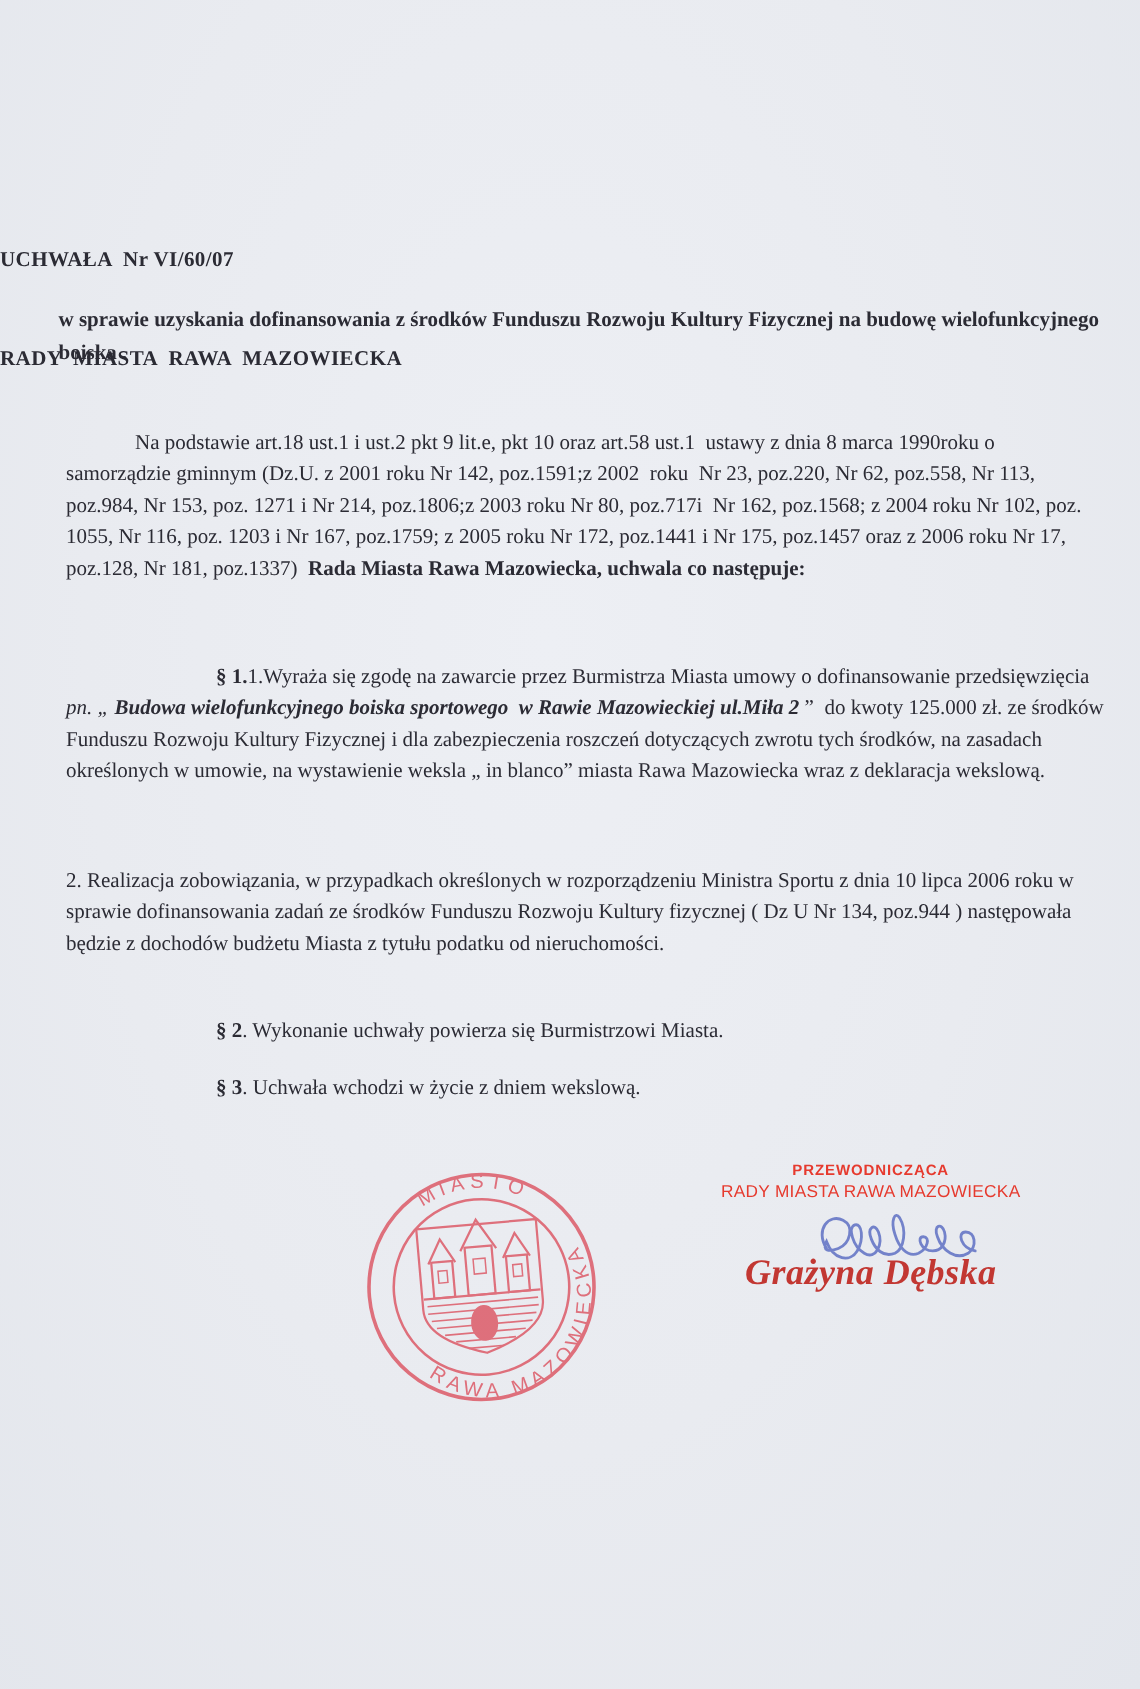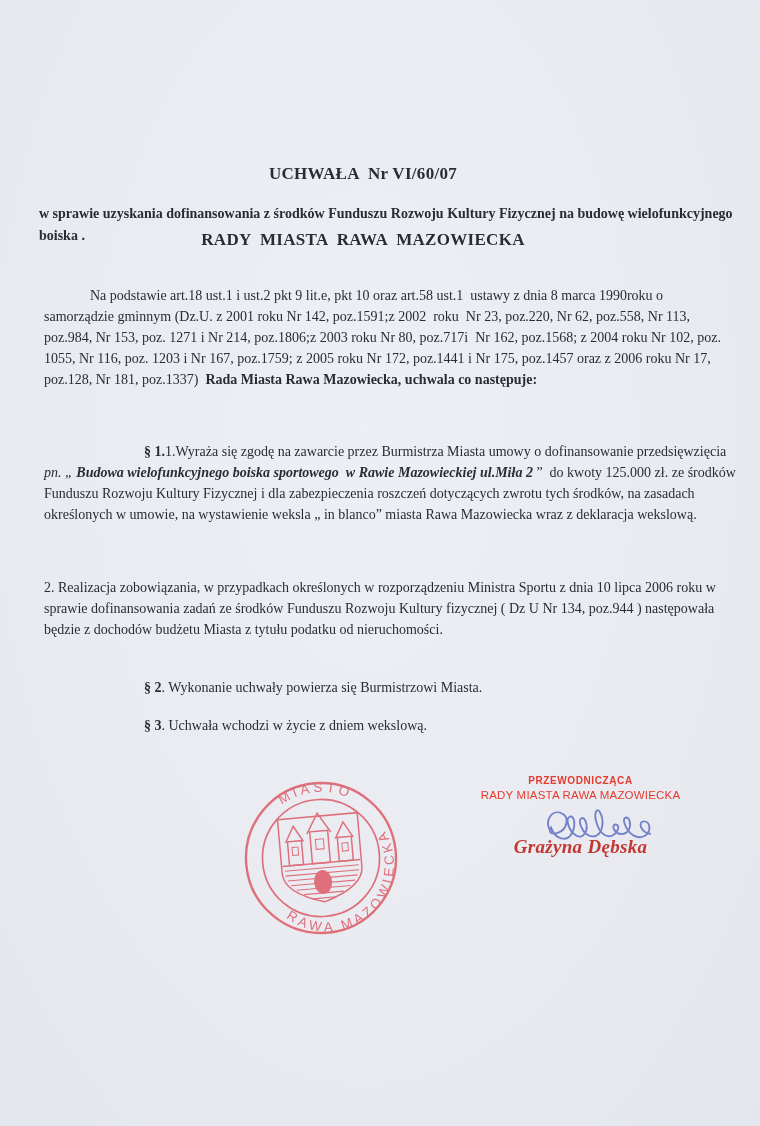--- a/index.html
+++ b/index.html
@@ -3,22 +3,22 @@
 <meta charset="utf-8">
 <style>
   html,body{margin:0;padding:0;background:#d8dbe2;}
   .page{
     position:relative;width:760px;height:1126px;overflow:hidden;
     background:radial-gradient(ellipse at 48% 38%, #edeff4 0%, #e9ebf0 55%, #e3e6ec 100%);
     font-family:"Liberation Serif","DejaVu Serif",serif;
     color:#2b2b34;
   }
   .title-block{
-    position:absolute;top:119px;left:0;width:726px;text-align:center;
-    font-weight:bold;font-size:17px;line-height:22px;letter-spacing:.3px;white-space:pre-wrap;
+    position:absolute;top:119px;left:0;width:726px;
+    font-weight:bold;font-size:14px;line-height:22px;letter-spacing:.3px;white-space:pre-wrap;
   }
   .subject{
     position:absolute;top:203px;left:39px;width:700px;
     font-weight:bold;font-size:14px;line-height:21.5px;white-space:pre-wrap;
   }
   .para{
     position:absolute;left:44px;width:692px;
     font-size:14px;line-height:21px;white-space:pre-wrap;
   }
   .legal{top:285px;text-indent:46px;}
@@ -40,21 +40,21 @@
   .sig-block{
     position:absolute;left:478px;top:775px;width:205px;height:110px;text-align:center;
     font-family:"Liberation Sans","DejaVu Sans",sans-serif;
   }
   .sig-t1{color:#e63a2e;font-size:10px;font-weight:bold;letter-spacing:.6px;}
   .sig-t2{color:#e63a2e;font-size:11.5px;margin-top:3px;letter-spacing:.2px;white-space:nowrap;}
   .sig-ink{position:absolute;left:62px;top:26px;width:118px;height:58px;}
   .sig-name{
     position:absolute;top:61px;left:0;width:205px;
     font-family:"Liberation Serif","DejaVu Serif",serif;
-    font-weight:bold;font-style:italic;font-size:19px;color:#c23732;letter-spacing:.3px;
+    font-weight:bold;font-style:italic;font-size:24px;color:#c23732;letter-spacing:.3px;
   }
 </style>
 </head>
 <body>
 
 <div class="page">
 
   <div class="title-block">
     <div>UCHWAŁA  Nr VI/60/07</div>
     <div>RADY  MIASTA  RAWA  MAZOWIECKA</div>

